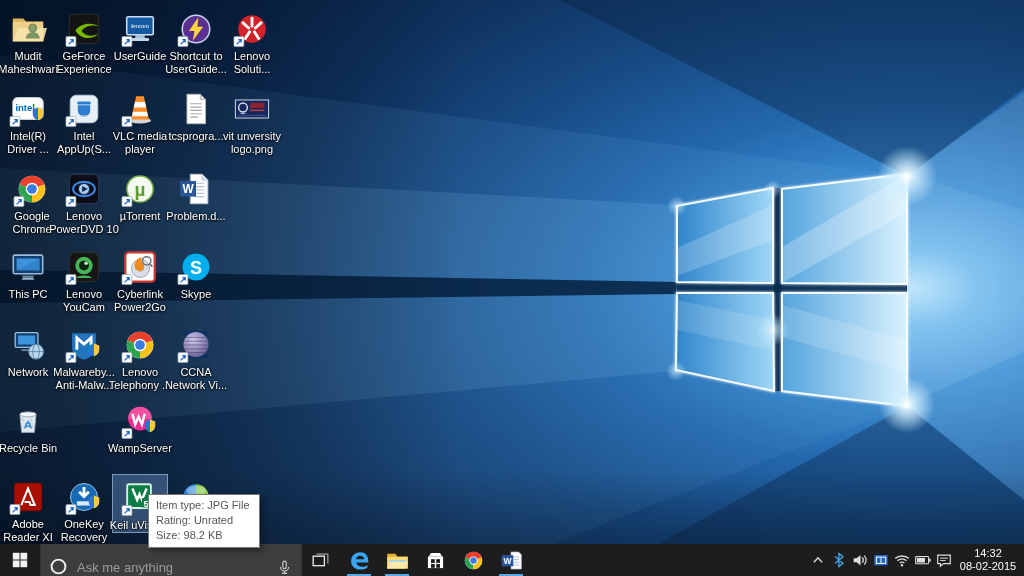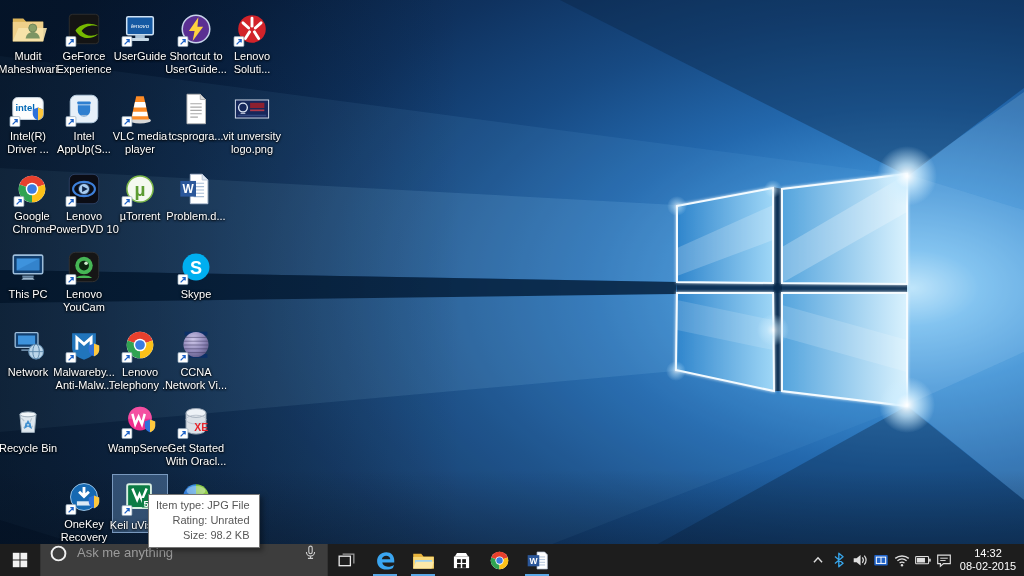--- a/index.html
+++ b/index.html
@@ -11,28 +11,28 @@
   .cell{position:absolute;width:56px;text-align:center;box-sizing:border-box;}
   .cell .art{height:42px;display:flex;align-items:flex-end;justify-content:center;}
   .cell .art svg{display:block;}
   .cell .lbl{margin:2px -7px 0 -7px;font-size:11px;line-height:13px;color:#fff;
              white-space:pre-line;text-shadow:0 1px 2px #000,0 0 3px rgba(0,0,0,.9);}
   .cell.selected{background:rgba(116,160,210,.38);border:1px solid rgba(168,202,240,.6);}
   
   .tooltip{position:absolute;left:148px;top:494px;z-index:50;background:#ffffff;
            border:1px solid #767676;box-shadow:3px 3px 5px rgba(0,0,0,.35);
            padding:3px 9px 4px 7px;font-size:11px;line-height:15px;color:#575757;
-           white-space:nowrap;text-align:right;}
+           white-space:nowrap;}
   
   .taskbar{position:absolute;left:0;right:0;bottom:0;height:32px;background:#1d1d1d;
            display:flex;align-items:stretch;z-index:40;}
   .tb-btn{display:flex;align-items:center;justify-content:center;cursor:default;}
   .start{width:40px;}
-  .search{width:288px;background:#3d3d3d;border:1px solid #333;border-top:none;border-bottom:none;
-          display:flex;align-items:flex-start;gap:7px;padding:0 8px;box-sizing:border-box;}
+  .search{width:262px;background:#3d3d3d;border:1px solid #333;border-top:none;border-bottom:none;
+          display:flex;align-items:flex-end;gap:7px;padding:0 8px;box-sizing:border-box;}
   .search-input{flex:1;background:transparent;border:none;outline:none;color:#ddd;
                 font-size:13px;font-family:"Liberation Sans",sans-serif;}
   .search-input::placeholder{color:#9b9b9b;}
   .taskview{width:36px;}
   #taskbar-apps{display:flex;align-items:stretch;margin-left:2px;}
   .app{position:relative;width:38px;display:flex;align-items:center;justify-content:center;}
   .app .ind{position:absolute;bottom:0;left:7px;right:7px;height:2px;background:var(--indicator,#5aa8e6);}
   .tb-spacer{flex:1;}
   #tray{display:flex;align-items:center;gap:1px;}
   .ticon{width:20px;height:32px;display:flex;align-items:center;justify-content:center;}
@@ -358,20 +358,38 @@
             <path d="M11.5 31.5c2.5-3.5 14.5-3.5 17 0z" fill="#46b655"></path>
             <g>
               <rect x="1" y="28" width="10.5" height="10.5" rx="1.2" fill="#fff" stroke="#8ea4b8" stroke-width=".7"></rect>
               <path d="M3.8 36.2l4.6-4.6M5.6 31.2h3v3" fill="none" stroke="#1d62c6" stroke-width="1.3"></path>
             </g>
           </svg>
         </div>
         <div class="lbl">Lenovo
 YouCam</div>
       </div>
+      <div class="cell" style="left: 112px; top: 244px;">
+        <div class="art">
+          <svg viewBox="0 0 40 40" width="38" height="38">
+            <rect x="4.5" y="4.5" width="31" height="31" rx="4" fill="#fff" stroke="#cf3b31" stroke-width="2.4"></rect>
+            <circle cx="20.5" cy="21.5" r="9.5" fill="#d7dee5" stroke="#97a4b0"></circle>
+            <circle cx="20.5" cy="21.5" r="3" fill="#f6f8fa" stroke="#97a4b0"></circle>
+            <path d="M14.5 20.5c-.8-5.5 2.8-10 7.5-11-1.8 2.6-1 4.6.9 6.4 1.9 1.9 2.2 4.6.4 6.6-2.5 2.8-7.9 1.9-8.8-2z" fill="#f08a1d"></path>
+            <circle cx="27" cy="13.5" r="4.4" fill="none" stroke="#6c7680" stroke-width="1.6"></circle>
+            <path d="M30 16.5l3 3" stroke="#6c7680" stroke-width="1.8"></path>
+            <g>
+              <rect x="1" y="28" width="10.5" height="10.5" rx="1.2" fill="#fff" stroke="#8ea4b8" stroke-width=".7"></rect>
+              <path d="M3.8 36.2l4.6-4.6M5.6 31.2h3v3" fill="none" stroke="#1d62c6" stroke-width="1.3"></path>
+            </g>
+          </svg>
+        </div>
+        <div class="lbl">Cyberlink
+Power2Go</div>
+      </div>
       <div class="cell" style="left: 168px; top: 244px;">
         <div class="art">
           <svg viewBox="0 0 40 40" width="38" height="38">
             <circle cx="20" cy="20" r="14.2" fill="#00aff0"></circle>
             <text x="20" y="27" text-anchor="middle" font-size="19" font-weight="bold" fill="#fff">S</text>
             <g>
               <rect x="1" y="28" width="10.5" height="10.5" rx="1.2" fill="#fff" stroke="#8ea4b8" stroke-width=".7"></rect>
               <path d="M3.8 36.2l4.6-4.6M5.6 31.2h3v3" fill="none" stroke="#1d62c6" stroke-width="1.3"></path>
             </g>
           </svg>
@@ -477,35 +495,33 @@
             <path d="M25 20.5l5.5-2 5.5 2v4.4c0 3.5-2.7 5.8-5.5 7-2.8-1.2-5.5-3.5-5.5-7z" fill="#2e71d9"></path>
             <path d="M30.5 18.5l5.5 2v4.4c0 3.5-2.7 5.8-5.5 7z" fill="#ffc83d"></path>
             <g>
               <rect x="1" y="28" width="10.5" height="10.5" rx="1.2" fill="#fff" stroke="#8ea4b8" stroke-width=".7"></rect>
               <path d="M3.8 36.2l4.6-4.6M5.6 31.2h3v3" fill="none" stroke="#1d62c6" stroke-width="1.3"></path>
             </g>
           </svg>
         </div>
         <div class="lbl">WampServer</div>
       </div>
-      <div class="cell" style="left: 168px; top: 398px;">
-        <div class="art">
-          <svg viewBox="0 0 40 40" width="38" height="38">
-            <path d="M9.5 11.5v17c0 2.9 4.7 5.2 10.5 5.2s10.5-2.3 10.5-5.2v-17z" fill="#dbe1e8" stroke="#9aa5b4"></path>
-            <ellipse cx="20" cy="11.5" rx="10.5" ry="4.6" fill="#eef2f7" stroke="#9aa5b4"></ellipse>
-            <ellipse cx="20" cy="18.5" rx="10.5" ry="4.6" fill="none" stroke="#b9c2cd"></ellipse>
-            <text x="25.5" y="30" font-size="11" font-weight="bold" fill="#e8242b" text-anchor="middle">XE</text>
-            <g>
-              <rect x="1" y="28" width="10.5" height="10.5" rx="1.2" fill="#fff" stroke="#8ea4b8" stroke-width=".7"></rect>
-              <path d="M3.8 36.2l4.6-4.6M5.6 31.2h3v3" fill="none" stroke="#1d62c6" stroke-width="1.3"></path>
-            </g>
-          </svg>
-        </div>
-        <div class="lbl">Get Started
-With Oracl...</div>
+      <div class="cell" style="left: 0px; top: 474px;">
+        <div class="art">
+          <svg viewBox="0 0 40 40" width="38" height="38">
+            <rect x="5.5" y="5.5" width="29" height="29" rx="3" fill="#a90f02" stroke="#7e0a00"></rect>
+            <path d="M13 28.5L20 11l7 17.5h-4.3l-1.1-3.2h-5.2" fill="none" stroke="#fff" stroke-width="2.2"></path>
+            <g>
+              <rect x="1" y="28" width="10.5" height="10.5" rx="1.2" fill="#fff" stroke="#8ea4b8" stroke-width=".7"></rect>
+              <path d="M3.8 36.2l4.6-4.6M5.6 31.2h3v3" fill="none" stroke="#1d62c6" stroke-width="1.3"></path>
+            </g>
+          </svg>
+        </div>
+        <div class="lbl">Adobe
+Reader XI</div>
       </div>
       <div class="cell" style="left: 56px; top: 474px;">
         <div class="art">
           <svg viewBox="0 0 40 40" width="38" height="38">
             <circle cx="20" cy="20" r="14.2" fill="#1669b2" stroke="#9cc6e8"></circle>
             <path d="M20 9.5v9.5M14.8 14.5l5.2 5 5.2-5" fill="none" stroke="#fff" stroke-width="3"></path>
             <path d="M12.5 24.5h15v4.5h-15z" fill="#dce9f5"></path>
             <path d="M25 20.5l5.5-2 5.5 2v4.4c0 3.5-2.7 5.8-5.5 7-2.8-1.2-5.5-3.5-5.5-7z" fill="#2e71d9"></path>
             <path d="M30.5 18.5l5.5 2v4.4c0 3.5-2.7 5.8-5.5 7z" fill="#ffc83d"></path>
             <g>

